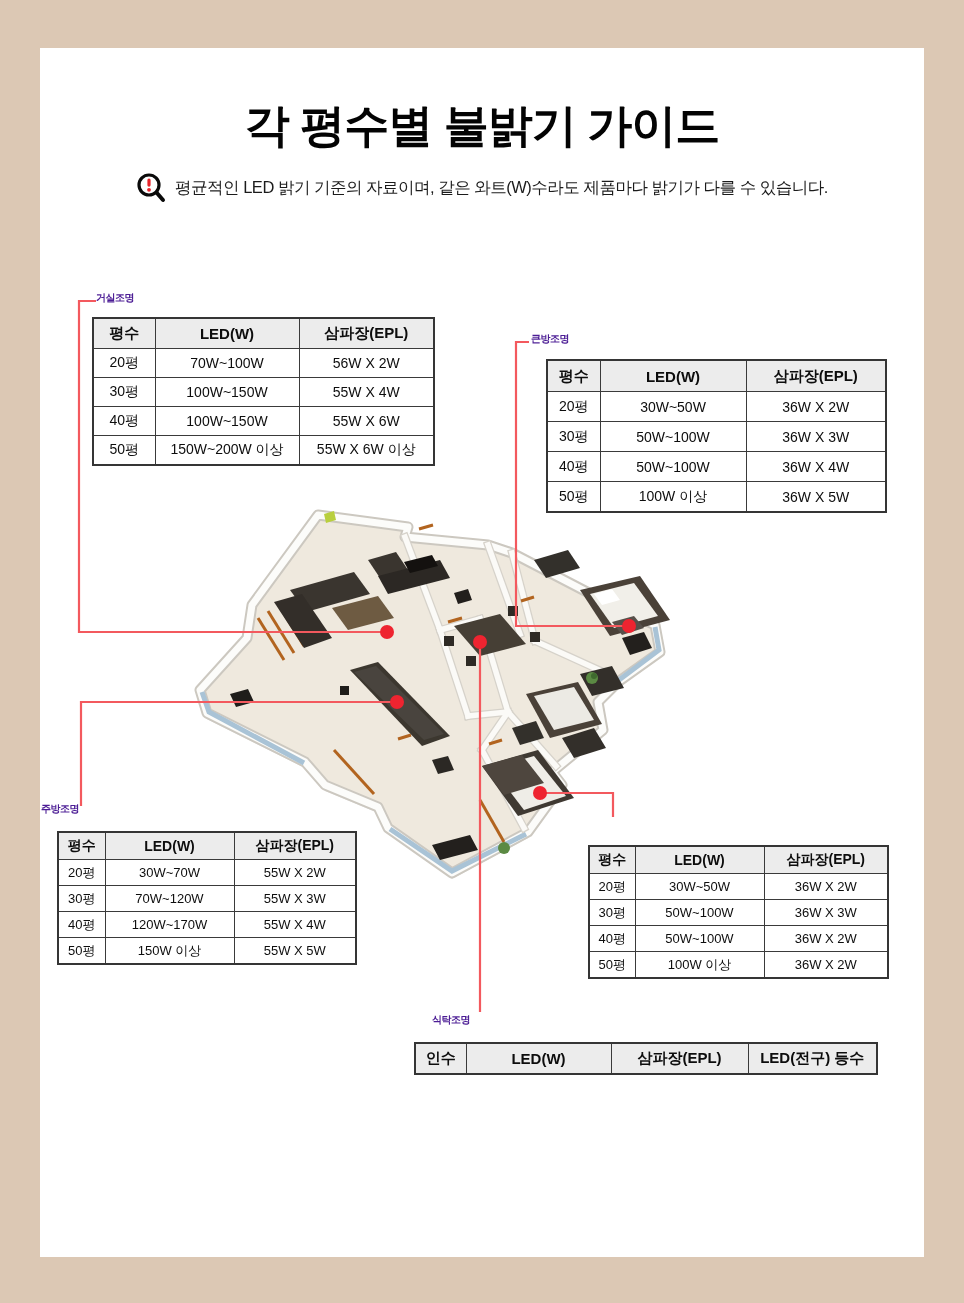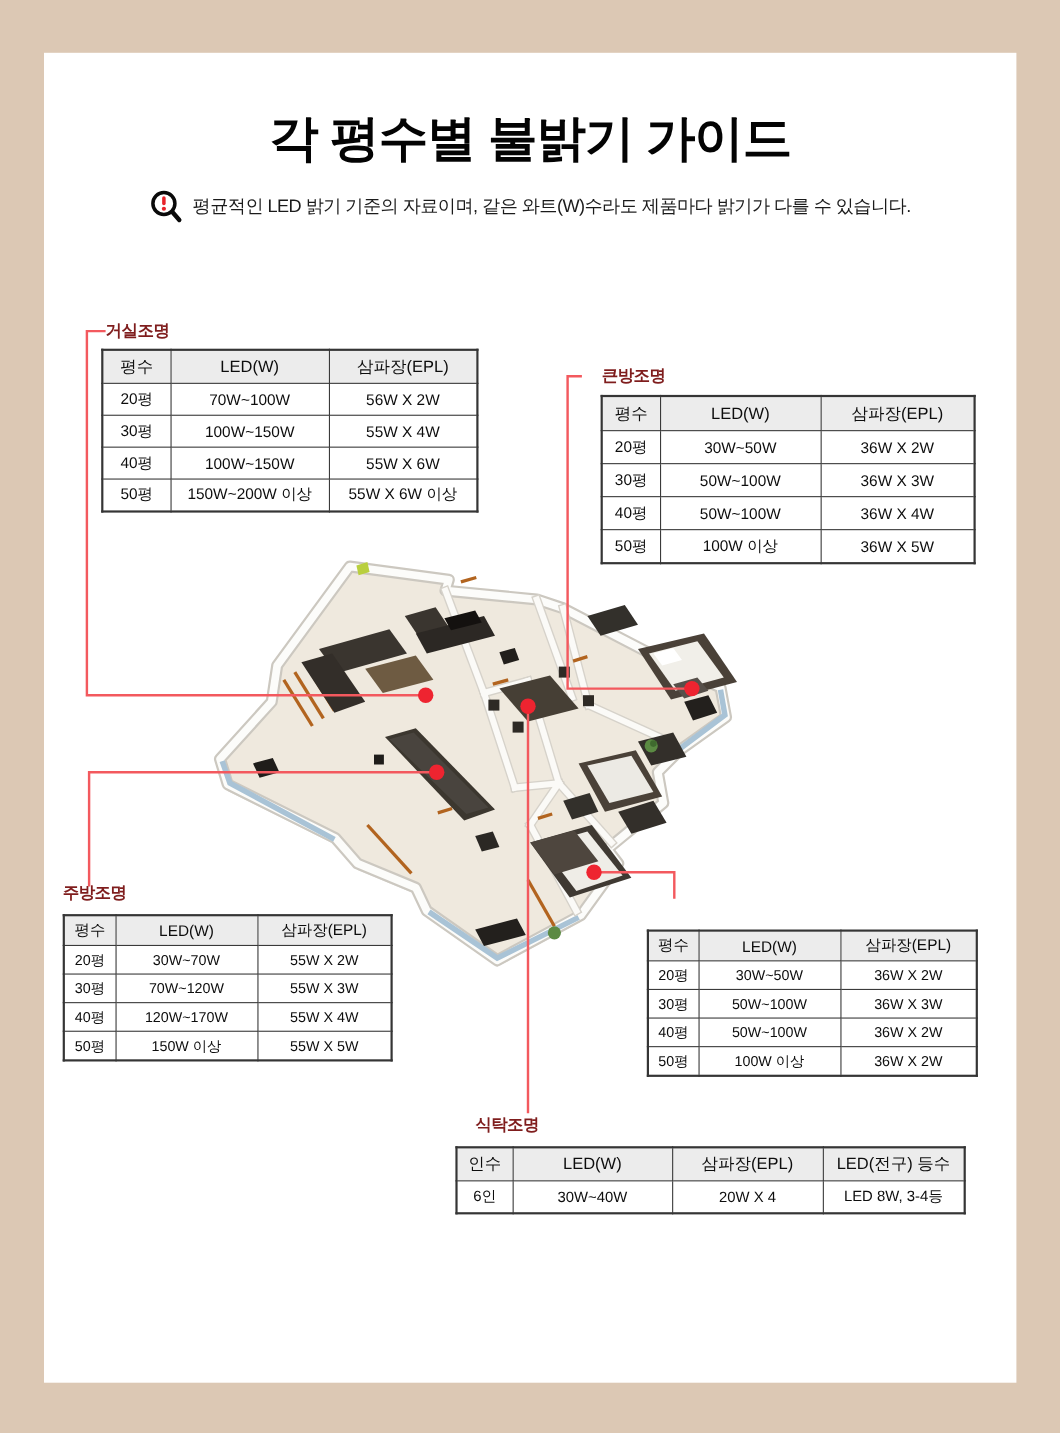--- a/index.html
+++ b/index.html
@@ -11,25 +11,25 @@
   #panel{position:absolute;left:40px;top:48px;width:884px;height:1209px;background:#ffffff;}
   .abs{position:absolute;}
   #title{
     left:0;top:96px;width:964px;text-align:center;
     font-size:45px;font-weight:bold;letter-spacing:-1px;color:#030303;
   }
   #notice-row{
     left:0;top:172px;width:964px;display:flex;align-items:center;justify-content:center;gap:9px;
   }
   #notice-row .txt{font-size:16.5px;color:#1b1b1b;letter-spacing:-0.5px;}
-  .tbl-label{font-size:15px;font-weight:bold;color:#7f1d1d;letter-spacing:-0.5px;}
+  .tbl-label{font-size:10px;font-weight:bold;color:#4c1d95;letter-spacing:-0.5px;}
   table.spec{border-collapse:collapse;table-layout:fixed;background:#fff;border:2px solid #353535;}
   .spec th,.spec td{border:1px solid #3a3a3a;text-align:center;vertical-align:middle;padding:0 2px;
     overflow:hidden;white-space:nowrap;color:#0d0d0d;}
-  .spec th{background:#ececec;font-weight:normal;}
+  .spec th{background:#ececec;font-weight:bold;}
   #tbl-living th{height:29px;font-size:15px}   #tbl-living td{height:28px;font-size:14px}
   #tbl-big th{height:30px;font-size:15px}      #tbl-big td{height:29px;font-size:14px}
   #tbl-kitchen th{height:26px;font-size:14px}  #tbl-kitchen td{height:25px;font-size:13px}
   #tbl-small th{height:26px;font-size:14px}    #tbl-small td{height:25px;font-size:13px}
   #tbl-dining th{height:29px;font-size:15px}   #tbl-dining td{height:28px;font-size:13.5px}
   svg{display:block;}
   #connector-layer{pointer-events:none;}
 </style>
 </head>
 <body>
@@ -211,21 +211,21 @@
           <td>55W X 6W</td>
         </tr>
         <tr>
           <td>50평</td>
           <td>150W~200W 이상</td>
           <td>55W X 6W 이상</td>
         </tr>
       </tbody>
     </table>
 
-  <div class="abs tbl-label" style="left:547px;top:332px">큰방조명</div>
+  <div class="abs tbl-label" style="left:531px;top:332px">큰방조명</div>
   <table class="abs spec" id="tbl-big" style="left:546px;top:359px;width:339px">
     <colgroup>
         <col style="width:53px">
         <col style="width:146px">
         <col style="width:140px">
       </colgroup>
   <thead>
         <tr>
           <th>평수</th>
           <th>LED(W)</th>
@@ -249,21 +249,21 @@
           <td>36W X 4W</td>
         </tr>
         <tr>
           <td>50평</td>
           <td>100W 이상</td>
           <td>36W X 5W</td>
         </tr>
       </tbody>
     </table>
 
-  <div class="abs tbl-label" style="left:57px;top:802px">주방조명</div>
+  <div class="abs tbl-label" style="left:41px;top:802px">주방조명</div>
   <table class="abs spec" id="tbl-kitchen" style="left:57px;top:831px;width:298px">
     <colgroup>
         <col style="width:47px">
         <col style="width:129px">
         <col style="width:122px">
       </colgroup>
   <thead>
         <tr>
           <th>평수</th>
           <th>LED(W)</th>
@@ -342,21 +342,15 @@
       </colgroup>
   <thead>
         <tr>
           <th>인수</th>
           <th>LED(W)</th>
           <th>삼파장(EPL)</th>
           <th>LED(전구) 등수</th>
         </tr>
       </thead>
       <tbody>
-        <tr>
-          <td>6인</td>
-          <td>30W~40W</td>
-          <td>20W X 4</td>
-          <td>LED 8W, 3-4등</td>
-        </tr>
       </tbody>
     </table>
 </div>
 
 </body></html>

